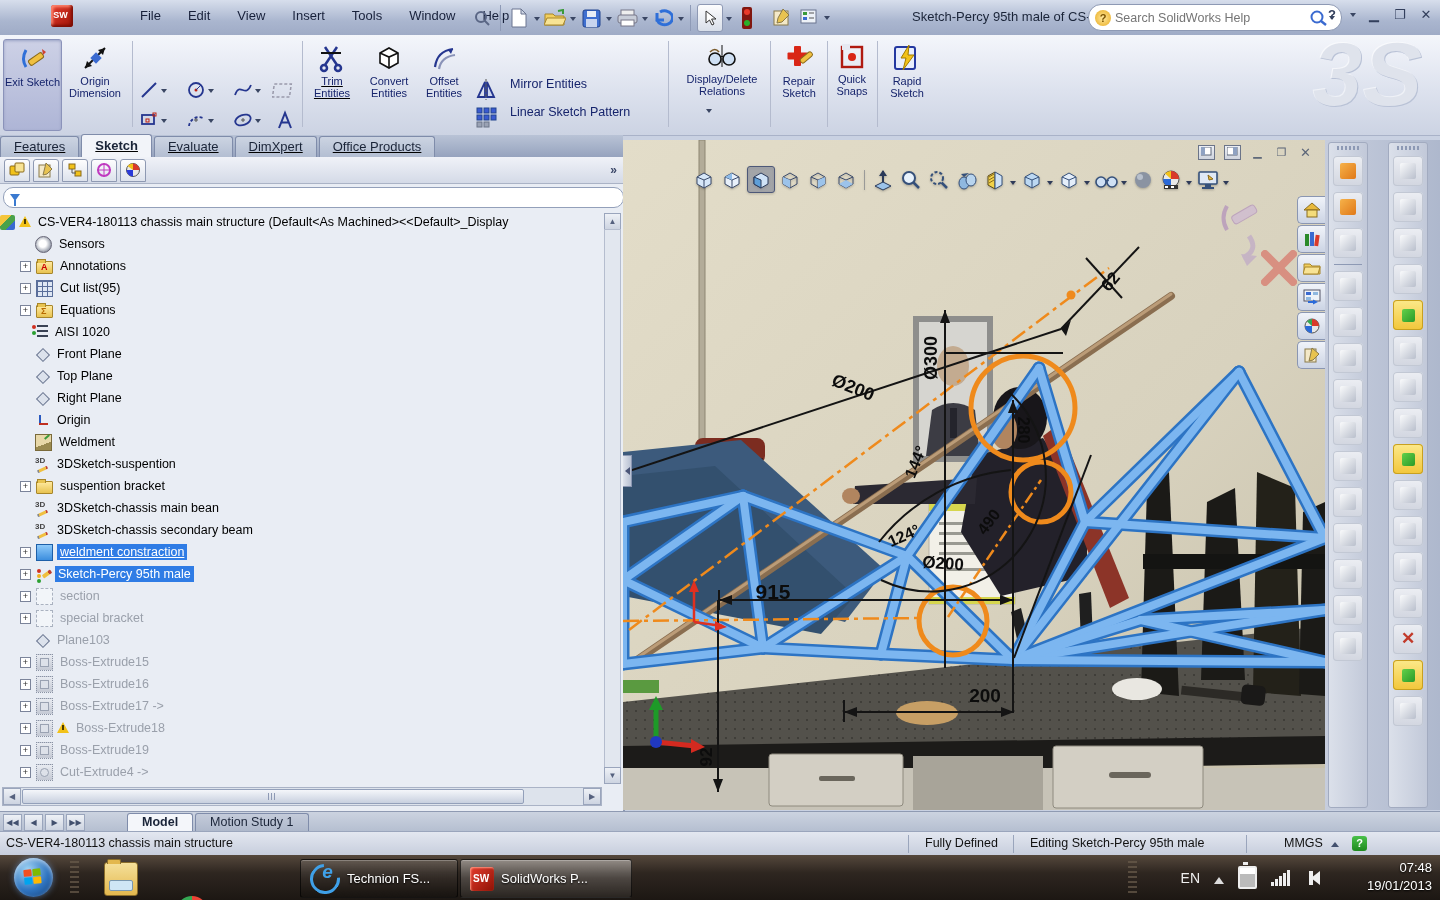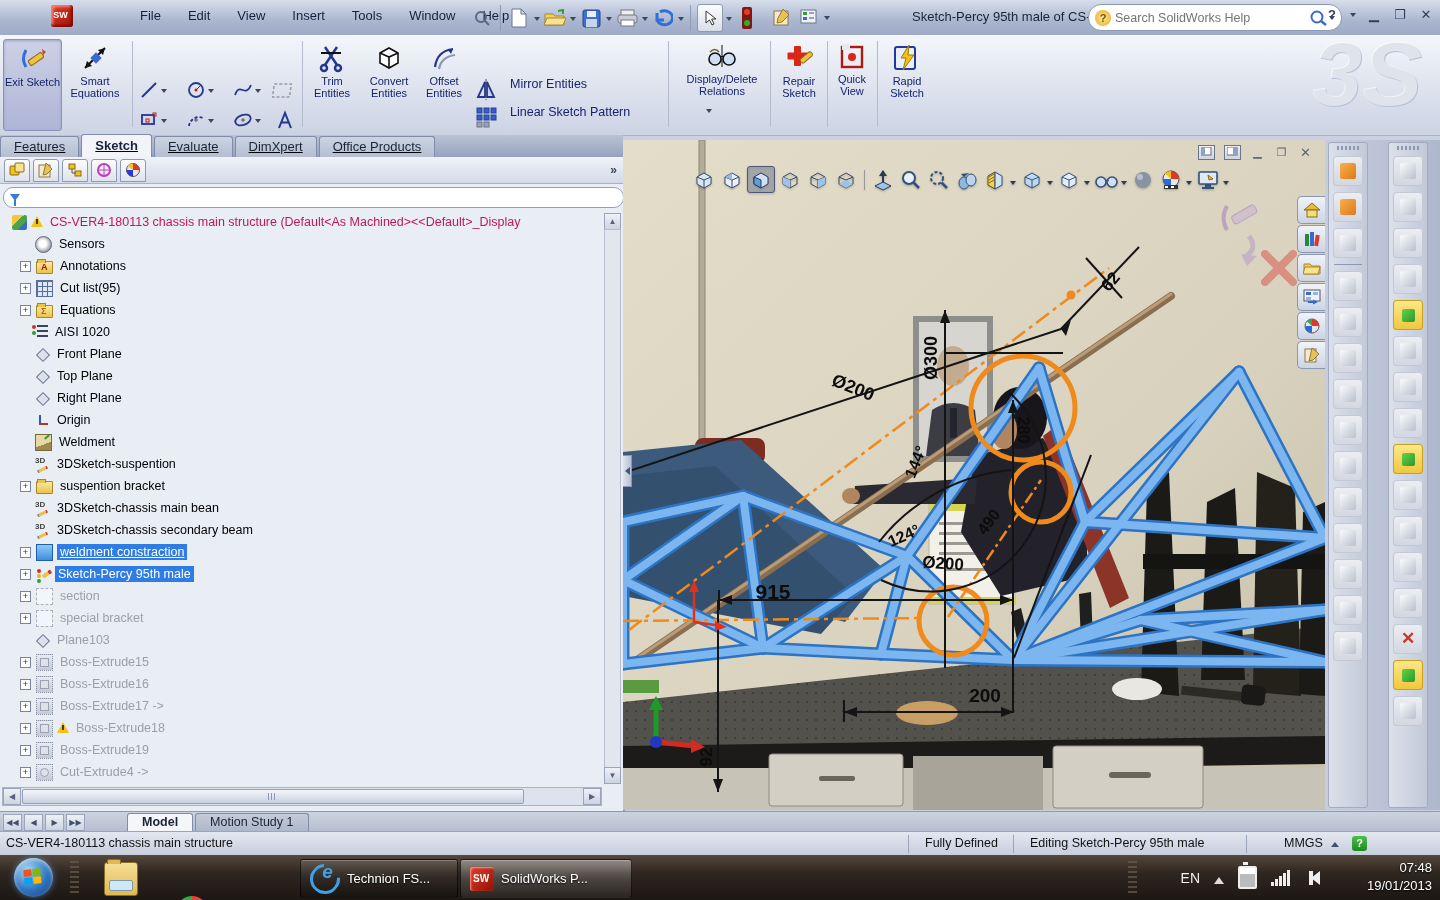--- a/index.html
+++ b/index.html
@@ -56,21 +56,21 @@
   .fmtab{width:24px;height:21px;border:1px solid #8e99b2;border-radius:3px 3px 0 0;
     background:linear-gradient(#fdfdfe,#dde2ec);display:flex;align-items:center;justify-content:center;}
   .chevR{margin-left:auto;margin-right:10px;color:#3b4768;font-size:12px;font-weight:bold;}
   #filterbar{position:absolute;left:3px;top:30px;width:613px;height:19px;background:#fff;
     border:1px solid #93a0ba;border-radius:10px;display:flex;align-items:center;padding-left:6px;}
   .funnel{width:0;height:0;border-left:5px solid transparent;border-right:5px solid transparent;
     border-top:7px solid #3a7ad0;position:relative;}
   .funnel::after{content:"";position:absolute;left:-1px;top:-1px;width:2px;height:6px;background:#3a7ad0;}
   #tree{position:absolute;left:0;top:54px;width:600px;}
   .trow{height:22px;display:flex;align-items:center;gap:4px;padding-left:20px;font-size:12.5px;color:#000;white-space:nowrap;}
-  .trow.root{padding-left:12px;color:#be185d;}
+  .trow.root{padding-left:0;color:#000000;}
   .trow .lab{padding:1px 3px;}
   .trow.sel .lab{background:#2f7ce5;color:#fff;}
   .trow.dis{color:#9aa0ab;}
   .u .lab{text-decoration:underline;}
   .exp{width:9px;height:9px;border:1px solid #7b849a;background:#fff;font-size:9px;line-height:8px;
     text-align:center;color:#333;flex:none;margin-right:1px;}
   .exp::before{content:"+";}
   .noexp{width:11px;flex:none;}
   
   .ti{width:15px;height:15px;flex:none;position:relative;}
@@ -317,21 +317,21 @@
         </svg>
       <span class="lbl">Exit Sketch</span>
     </div>
     <div class="rbtn" style="left:62px;width:66px;">
       <svg width="30" height="30">
           <line x1="5" y1="25" x2="25" y2="5" stroke="#111" stroke-width="2"></line>
           <path d="M5 25 l7 -2 -5 -5 Z" fill="#111"></path>
           <path d="M25 5 l-7 2 5 5 Z" fill="#111"></path>
           <rect x="12" y="11" width="8" height="8" transform="rotate(45 16 15)" fill="#3a6ad0"></rect>
         </svg>
-      <span class="lbl">Smart Equations</span>
+      <span class="lbl">Origin Dimension</span>
     </div>
     <div class="rsep" style="left:132px;"></div>
 
     <div class="gridcell" style="left:138px;top:44px;">
         <svg width="22" height="22">
           <line x1="4" y1="18" x2="18" y2="4" stroke="#25368f" stroke-width="2"></line>
         </svg>
         <span class="caret"></span>
       </div>
     <div class="gridcell" style="left:185px;top:44px;">
@@ -377,21 +377,21 @@
         </svg>
         <span class="caret"></span>
       </div>
     <div class="gridcell" style="left:274px;top:74px;">
         <svg width="22" height="22">
           <path d="M5 19 L11 4 L17 19 M7.5 13.5 H14.5" fill="none" stroke="#25368f" stroke-width="2"></path>
         </svg>
       </div>
 
     <div class="rsep" style="left:302px;"></div>
-    <div class="rbtn" style="left:306px;width:52px;">
+    <div class="rbtn" style="left:306px;width:52px;text-decoration:underline;">
       <svg width="30" height="30">
           <g stroke="#25368f" stroke-width="2.5" fill="none">
             <line x1="8" y1="4" x2="20" y2="22"></line>
             <line x1="20" y1="4" x2="8" y2="22"></line>
             <circle cx="7" cy="25" r="3"></circle>
             <circle cx="21" cy="25" r="3"></circle>
           </g>
           <line x1="4" y1="10" x2="24" y2="10" stroke="#111" stroke-width="2"></line>
         </svg>
       <span class="lbl">Trim Entities</span>
@@ -469,21 +469,21 @@
         </svg>
       <span class="lbl">Repair Sketch</span>
     </div>
     <div class="rsep" style="left:827px;"></div>
     <div class="rbtn" style="left:829px;width:46px;">
       <svg width="28" height="28">
           <rect x="4" y="4" width="20" height="20" fill="none" stroke="#b01a10" stroke-width="2.4"></rect>
           <rect x="4" y="1" width="8" height="6" fill="#e6e9f2"></rect>
           <circle cx="14" cy="14" r="4" fill="#d92616"></circle>
         </svg>
-      <span class="lbl">Quick View</span>
+      <span class="lbl">Quick Snaps</span>
     </div>
     <div class="rsep" style="left:877px;"></div>
     <div class="rbtn" style="left:880px;width:54px;">
       <svg width="30" height="30">
           <rect x="3" y="4" width="20" height="22" rx="2" fill="#e8eefc" stroke="#2438a0" stroke-width="2"></rect>
           <path d="M17 2 L9 15 L14 15 L11 27 L22 12 L16 12 Z" fill="#f2c21a" stroke="#a07a00"></path>
         </svg>
       <span class="lbl">Rapid Sketch</span>
     </div>
 

